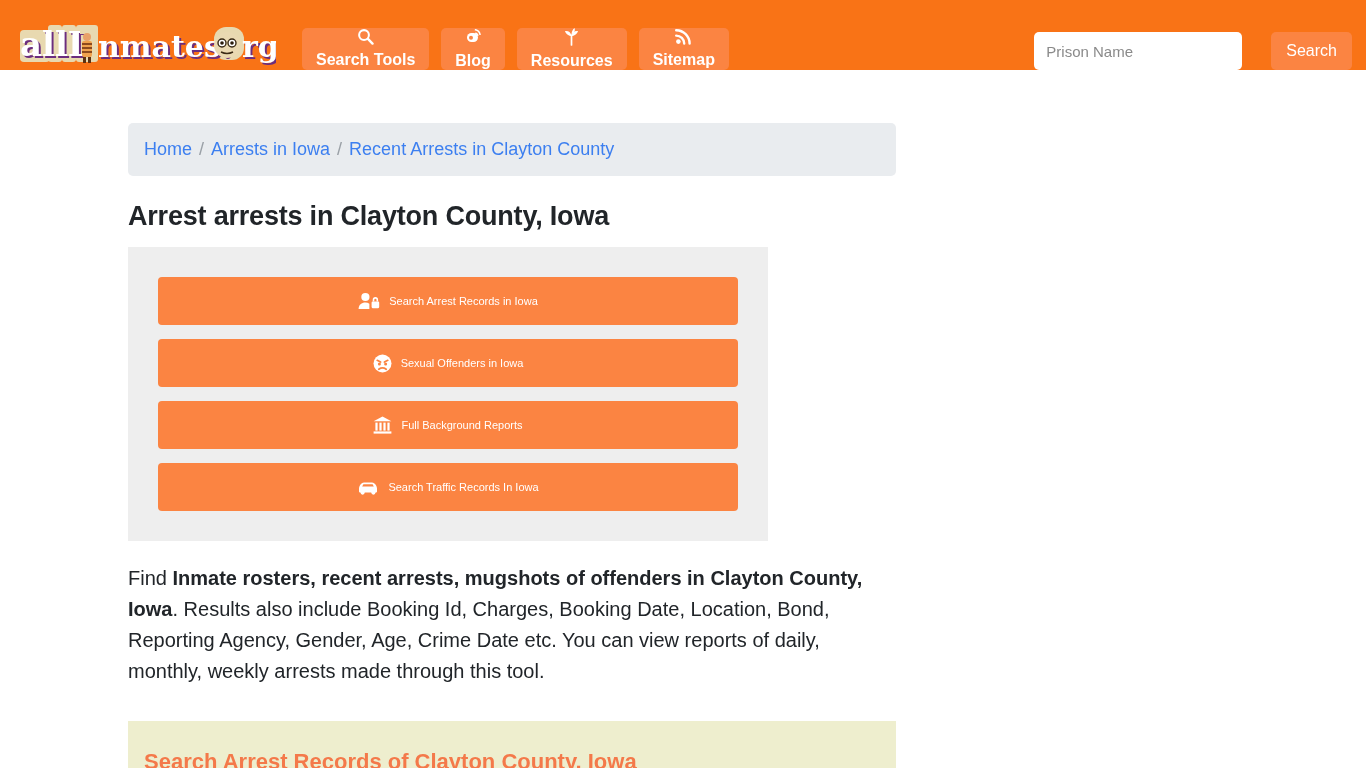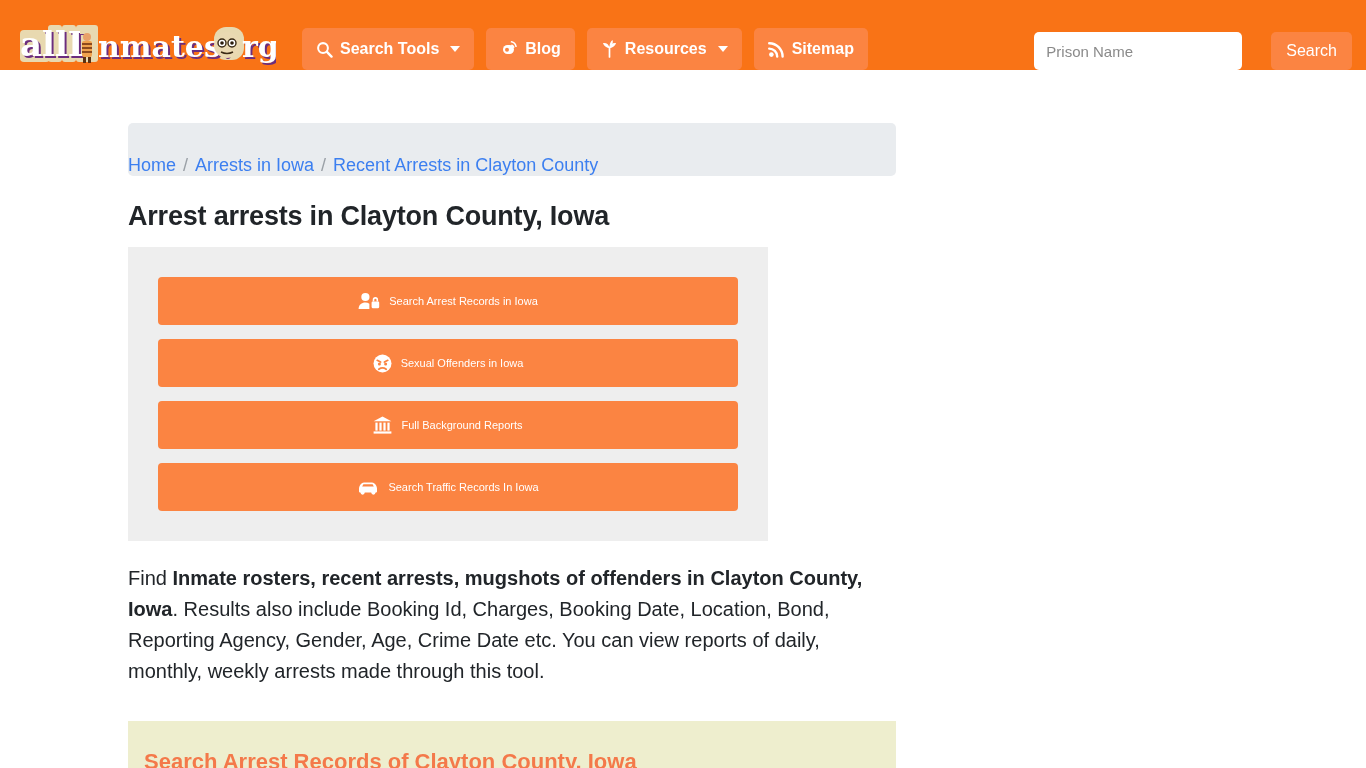--- a/index.html
+++ b/index.html
@@ -46,20 +46,21 @@
     height: 42px;
     padding: 0 14px;
     display: flex;
     align-items: center;
     gap: 7px;
     font-size: 16px;
     font-weight: bold;
     cursor: pointer;
     white-space: nowrap;
     line-height: 1;
+    flex-direction: column;
   }
   .nav-btn .ic { display:inline-flex; align-items:center; }
   .caret {
     width: 0; height: 0;
     border-left: 5px solid transparent;
     border-right: 5px solid transparent;
     border-top: 6px solid #ffffff;
     margin-left: 4px;
   }
 
@@ -105,22 +106,22 @@
     width: 768px;
     margin-left: 128px;
   }
 
   .breadcrumb {
     background: #e9ecef;
     border-radius: 5px;
     height: 53px;
     width: 768px;
     display: flex;
-    align-items: flex-end;
-    padding: 0 0;
+    align-items: center;
+    padding: 0 16px;
     font-size: 18px;
   }
   .bc-link { color: #3c7ff0; text-decoration: none; cursor: pointer; }
   .bc-sep { color: #9aa0a6; margin: 0 7px; }
 
   .page-title {
     font-size: 27px;
     font-weight: bold;
     color: #212529;
     margin: 25px 0 15px 0;

